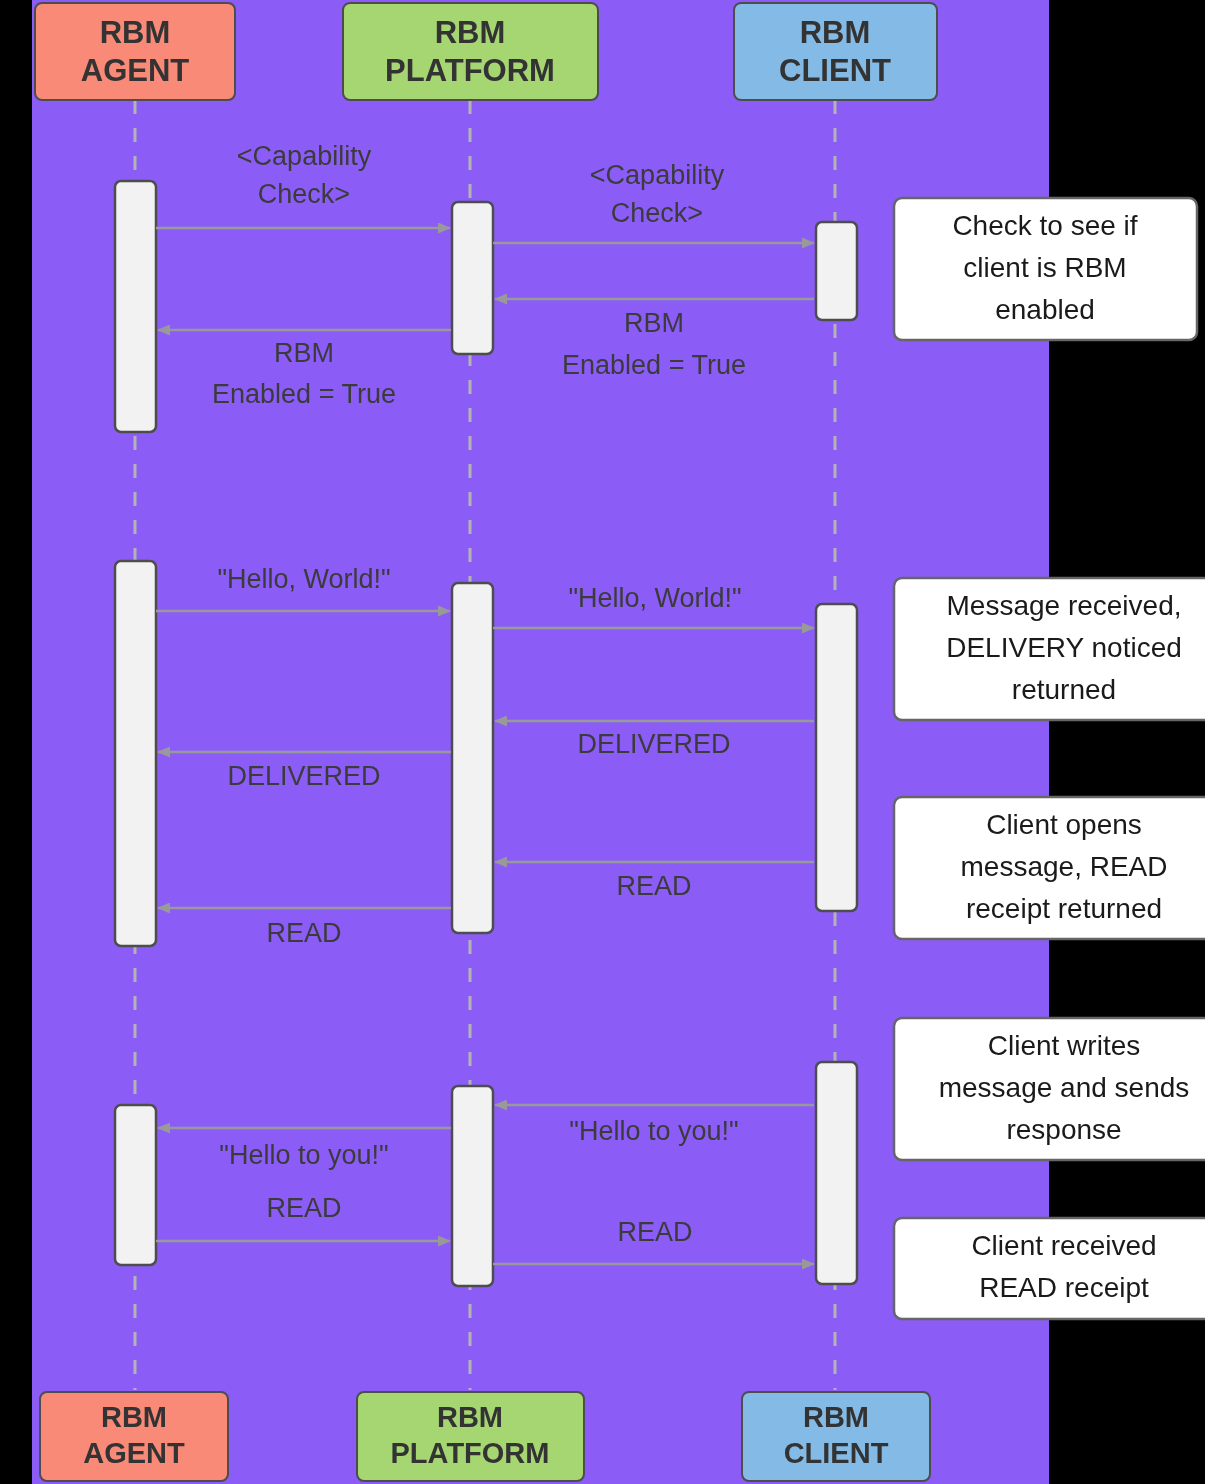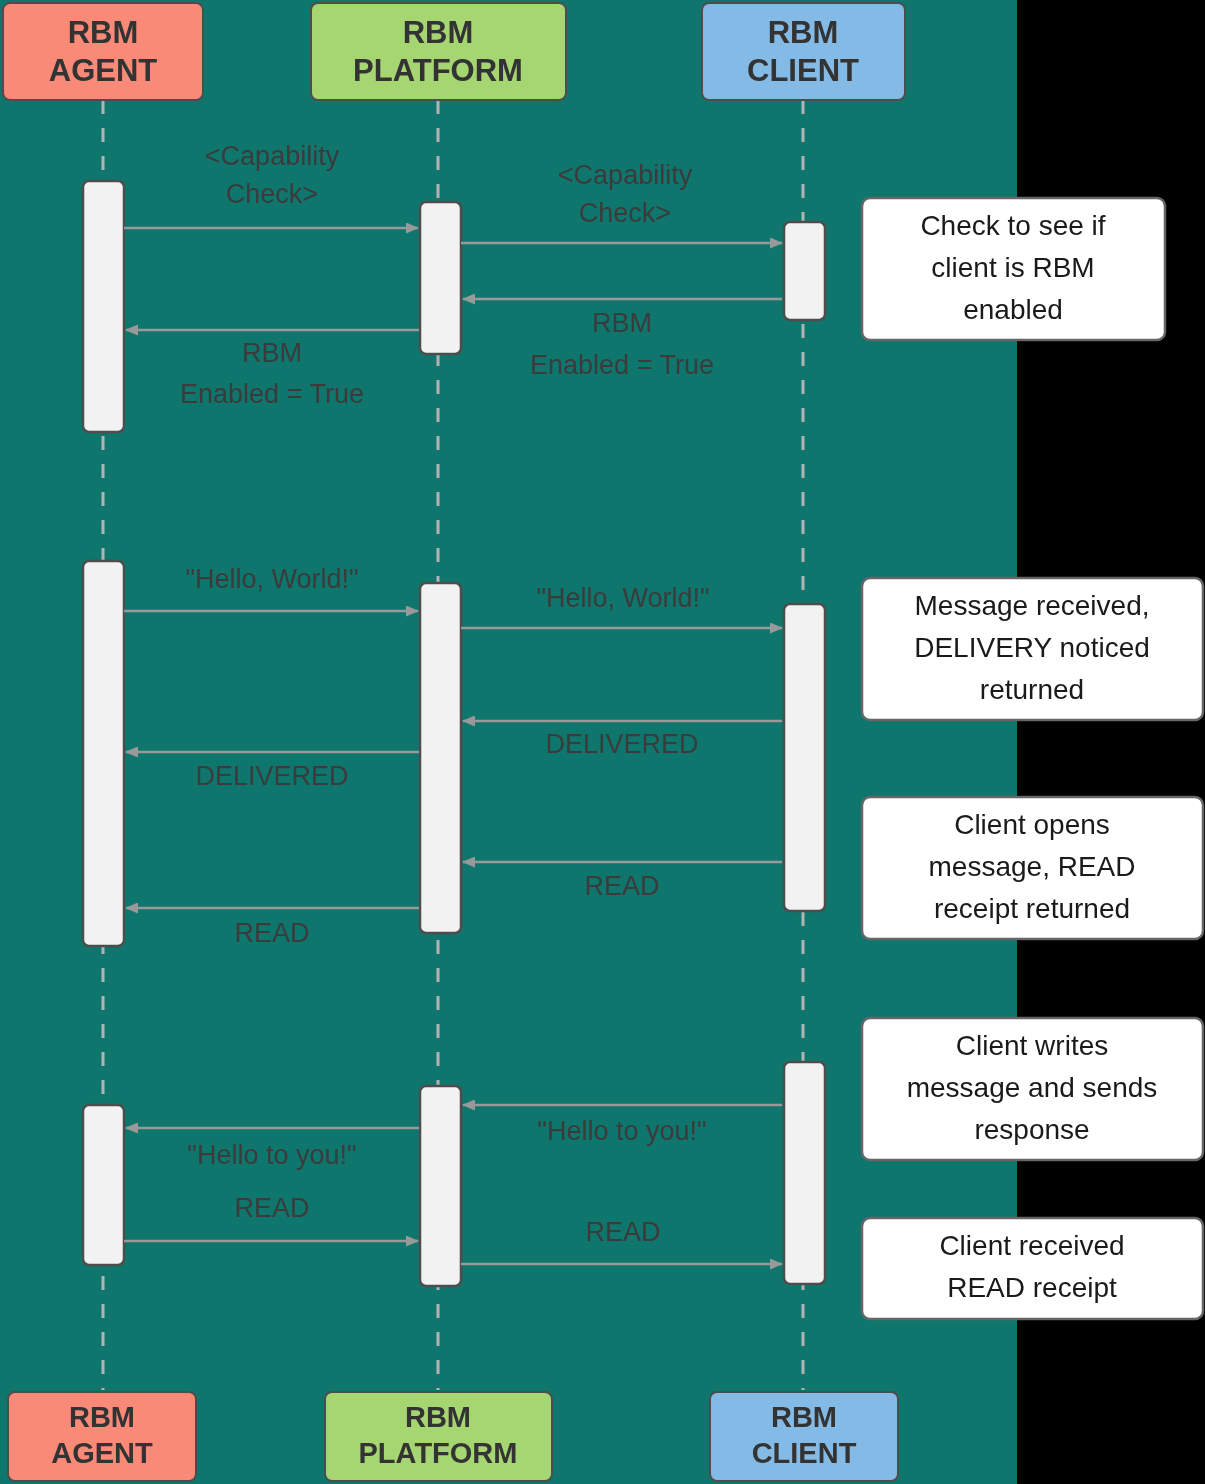--- a/index.html
+++ b/index.html
@@ -10,21 +10,22 @@
   body {
     width: 1205px;
     height: 1484px;
     overflow: hidden;
     font-family: "Liberation Sans", sans-serif;
   }
   #diagram-root {
     position: relative;
     width: 1017px;
     height: 1484px;
-    background: #0f766e;
+    background: #8b5cf6;
+    margin-left: 32px;
   }
   svg.seq {
     display: block;
     width: 1205px;
     height: 1484px;
   }
   .actor-box-rect {
     stroke: #4d4d4d;
     stroke-width: 2;
     rx: 7; ry: 7;

